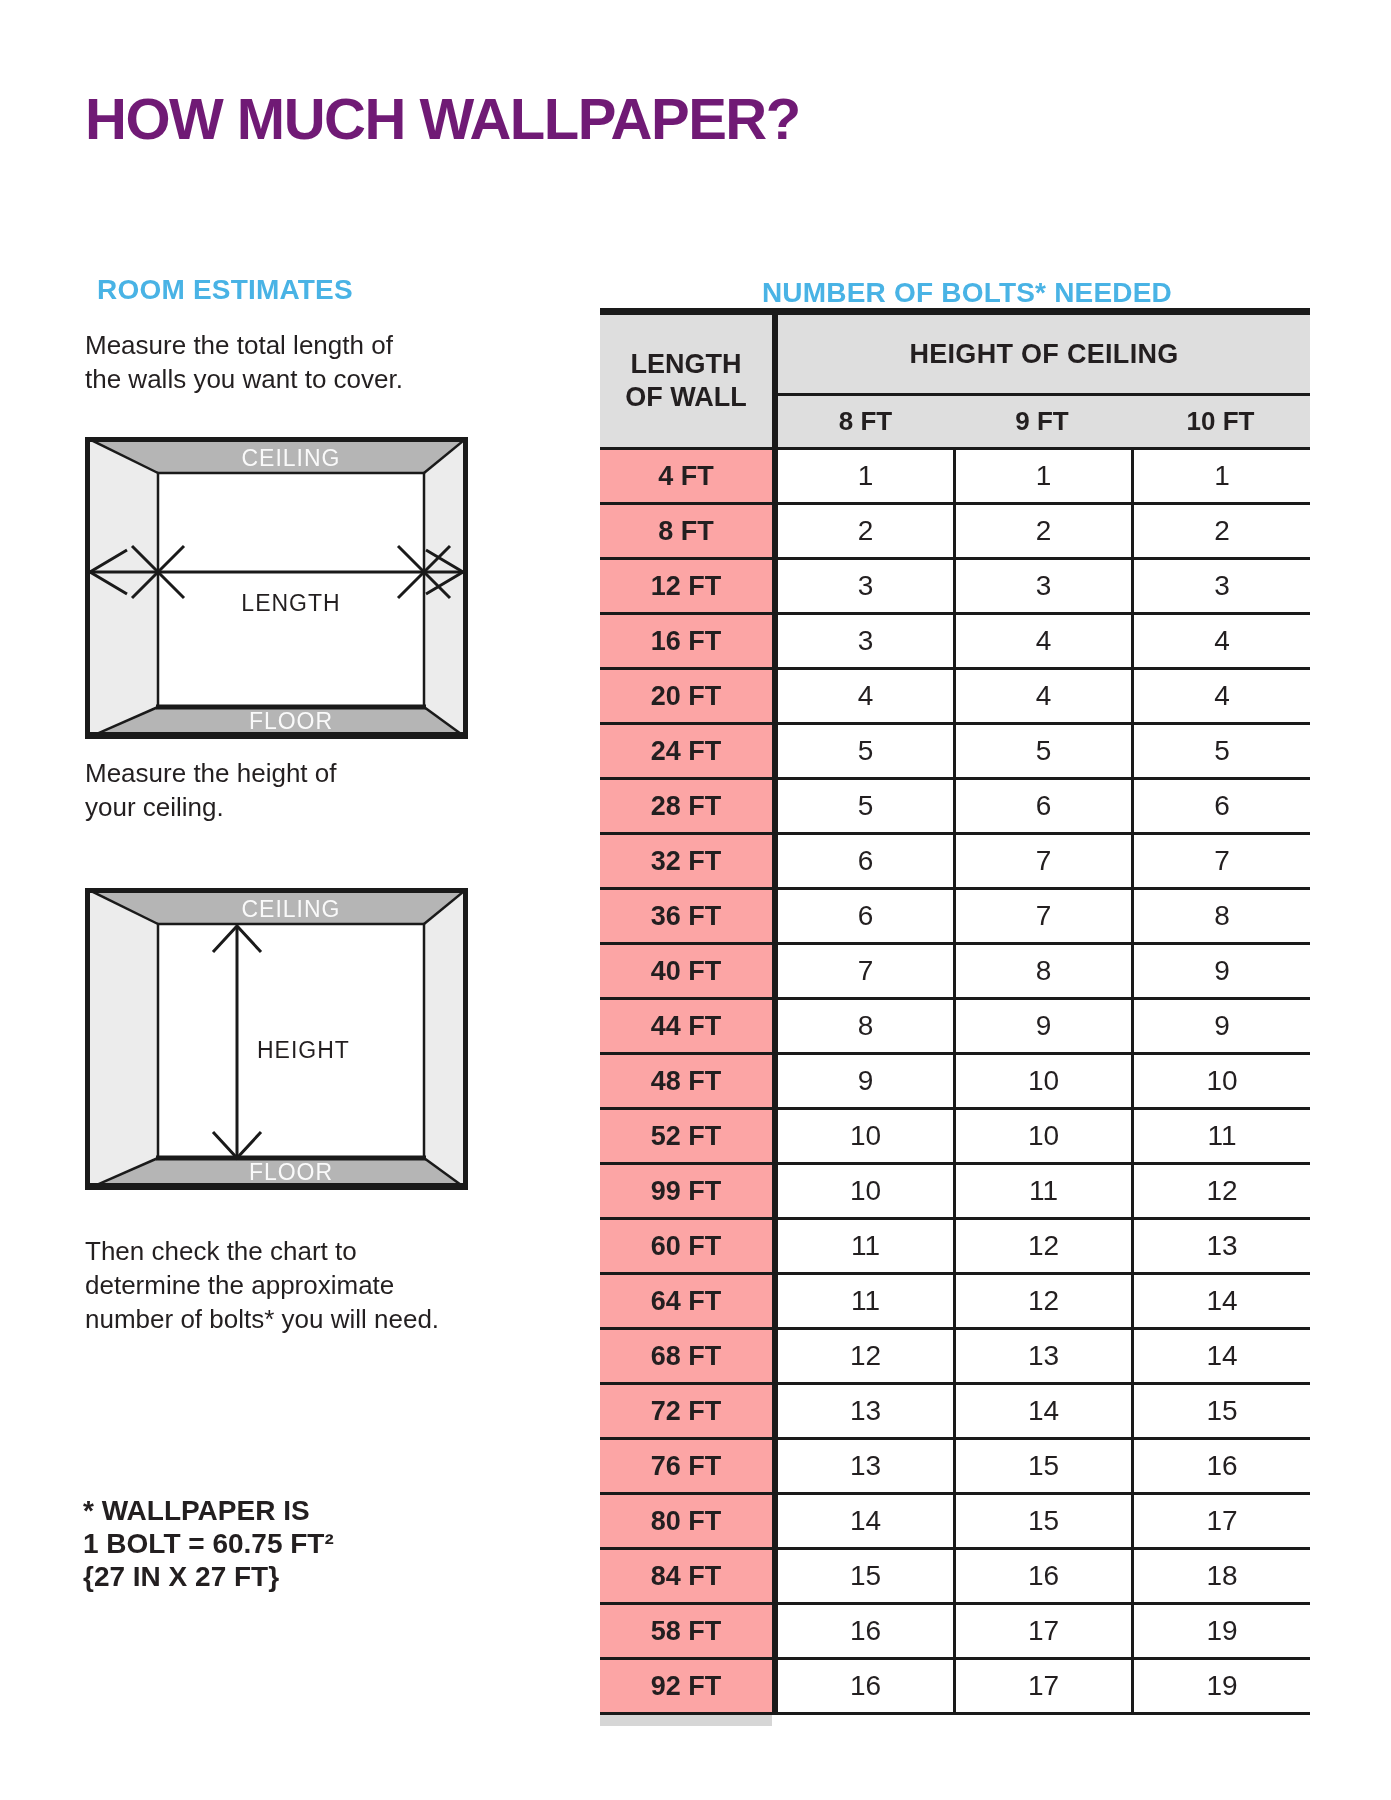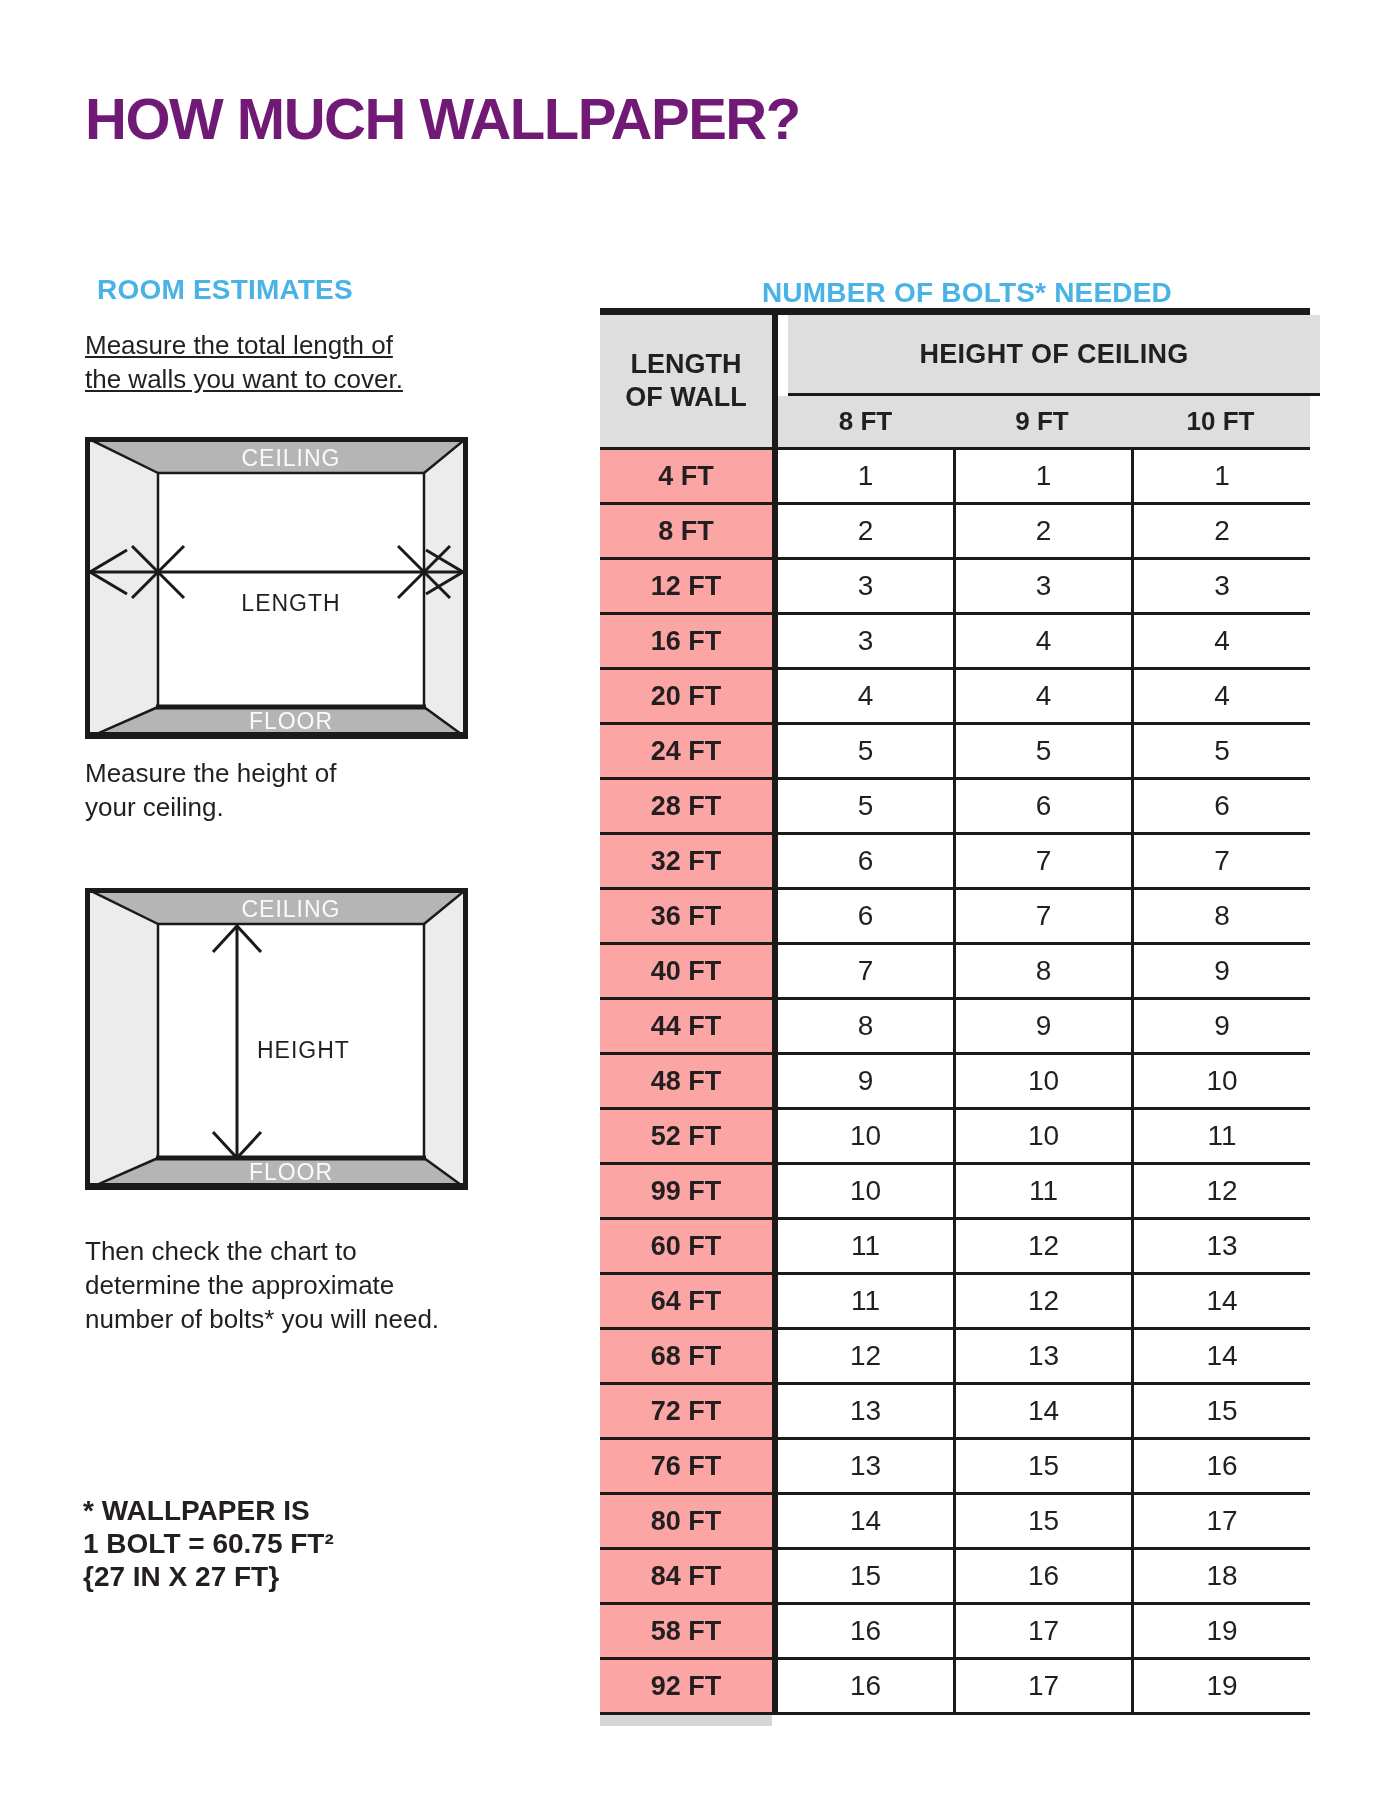--- a/index.html
+++ b/index.html
@@ -33,21 +33,21 @@
   
   .btable{position:absolute;left:600px;top:308px;width:710px;height:1418px;}
   .ttop{position:absolute;left:0;top:0;width:710px;height:7px;background:#1a1a1a;}
   .hleft{
     position:absolute;left:0;top:7px;width:172px;height:132px;background:#dedede;
     display:flex;align-items:center;justify-content:center;text-align:center;
     font-size:27px;font-weight:bold;line-height:33px;
   }
   .vthick{position:absolute;left:172px;top:7px;width:6px;height:1400px;background:#1a1a1a;}
   .hgroup{
-    position:absolute;left:188px;top:7px;width:532px;height:81px;background:#dedede;
+    position:absolute;left:178px;top:7px;width:532px;height:81px;background:#dedede;
     border-bottom:3px solid #1a1a1a;box-sizing:border-box;
     display:flex;align-items:center;justify-content:center;
     font-size:27px;font-weight:bold;letter-spacing:0.3px;
   }
   .hsub{
     position:absolute;left:178px;top:88px;width:532px;height:51px;background:#dedede;
     display:grid;grid-template-columns:175px 178px 179px;
   }
   .hsubcell{display:flex;align-items:center;justify-content:center;font-size:26px;font-weight:bold;}
   .hline{position:absolute;left:0;top:139px;width:710px;height:3px;background:#1a1a1a;}
@@ -67,21 +67,21 @@
 </style>
 </head>
 <body>
 
 <div class="page">
 
   <h1 class="title">HOW MUCH WALLPAPER?</h1>
 
   <h2 class="blue-h left-h">ROOM ESTIMATES</h2>
 
-  <p class="para" style="top:328px;text-decoration:underline;">
+  <p class="para" style="top:328px;">
     <span>Measure the total length of</span><br>
     <span>the walls you want to cover.</span>
   </p>
 
   <svg class="diagram" style="top:437px;" width="383" height="302" viewBox="0 0 383 302">
     <polygon points="0,0 383,0 339,36 73,36" fill="#b5b5b5"></polygon>
     <polygon points="73,270 339,270 383,302 0,302" fill="#b5b5b5"></polygon>
     <polygon points="0,0 73,36 73,270 0,302" fill="#ececec"></polygon>
     <polygon points="383,0 339,36 339,270 383,302" fill="#ececec"></polygon>
     <rect x="73" y="36" width="266" height="234" fill="#ffffff"></rect>

